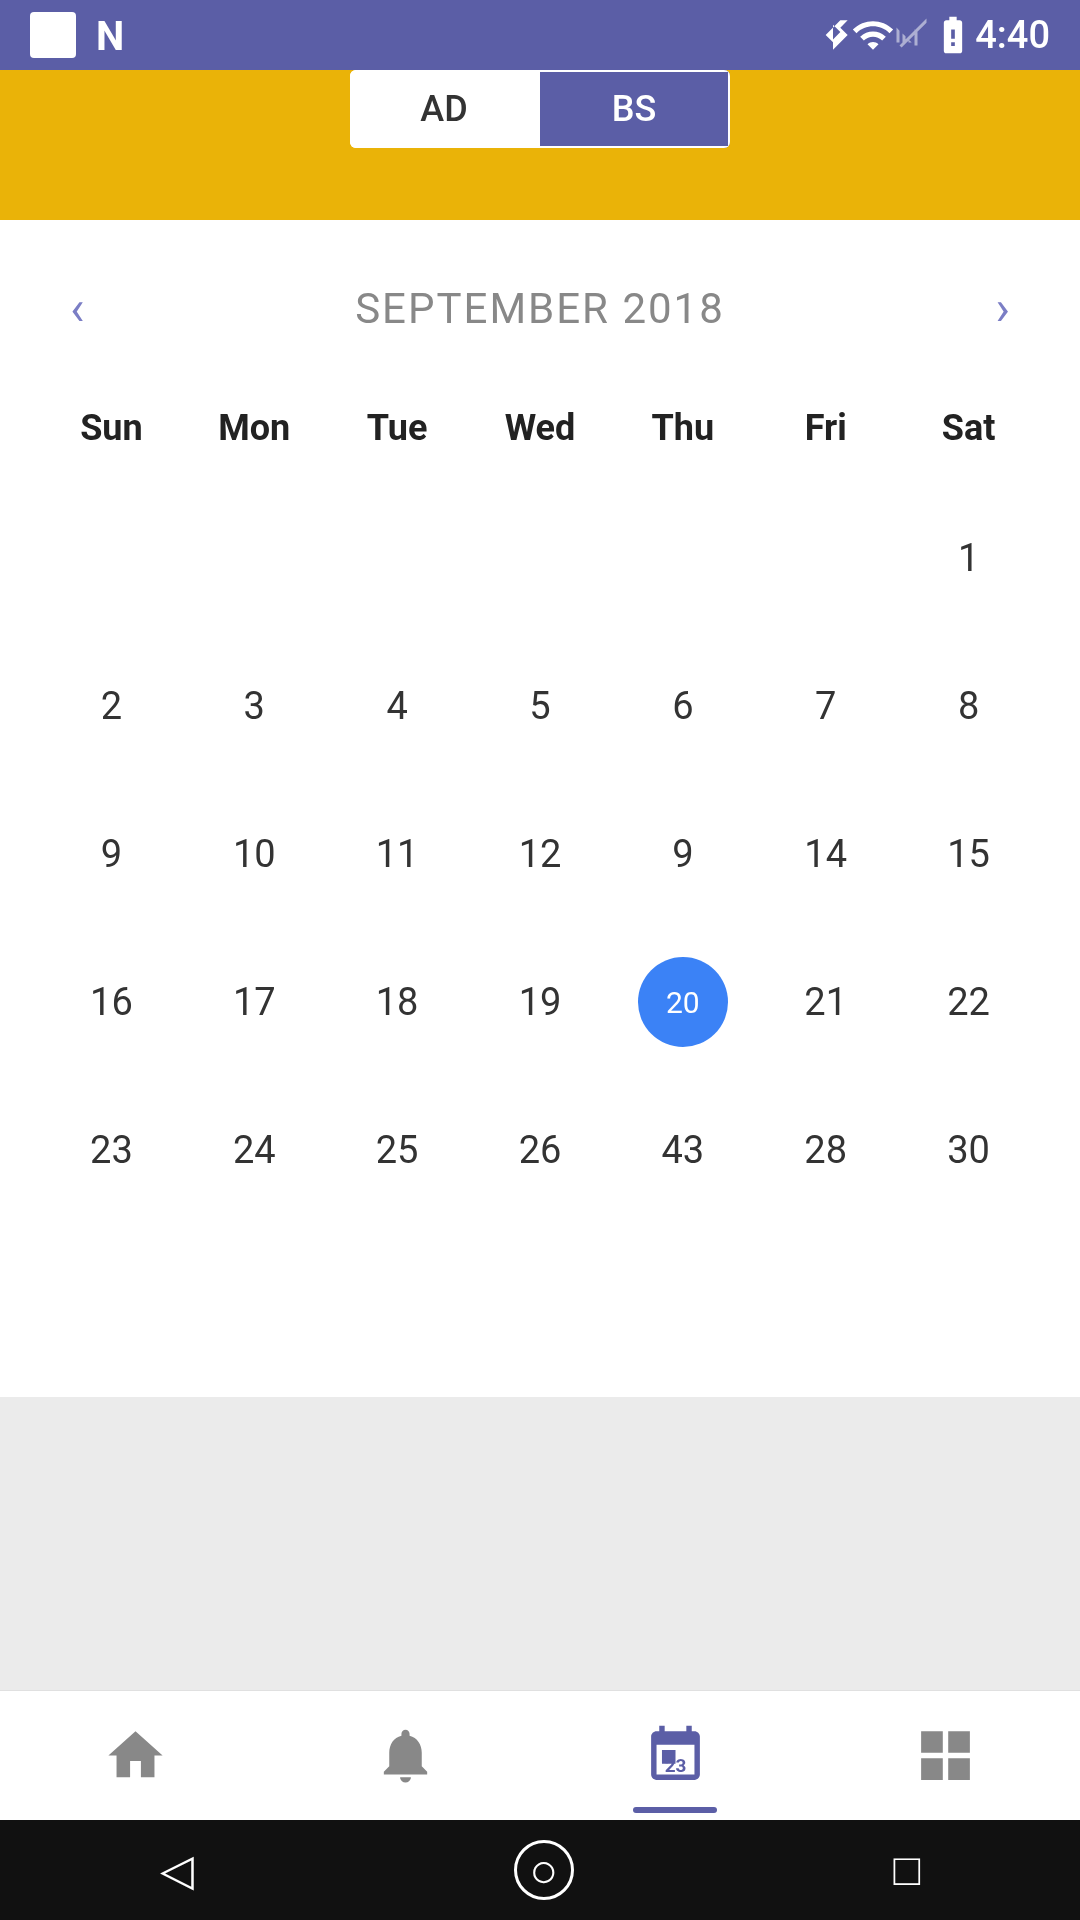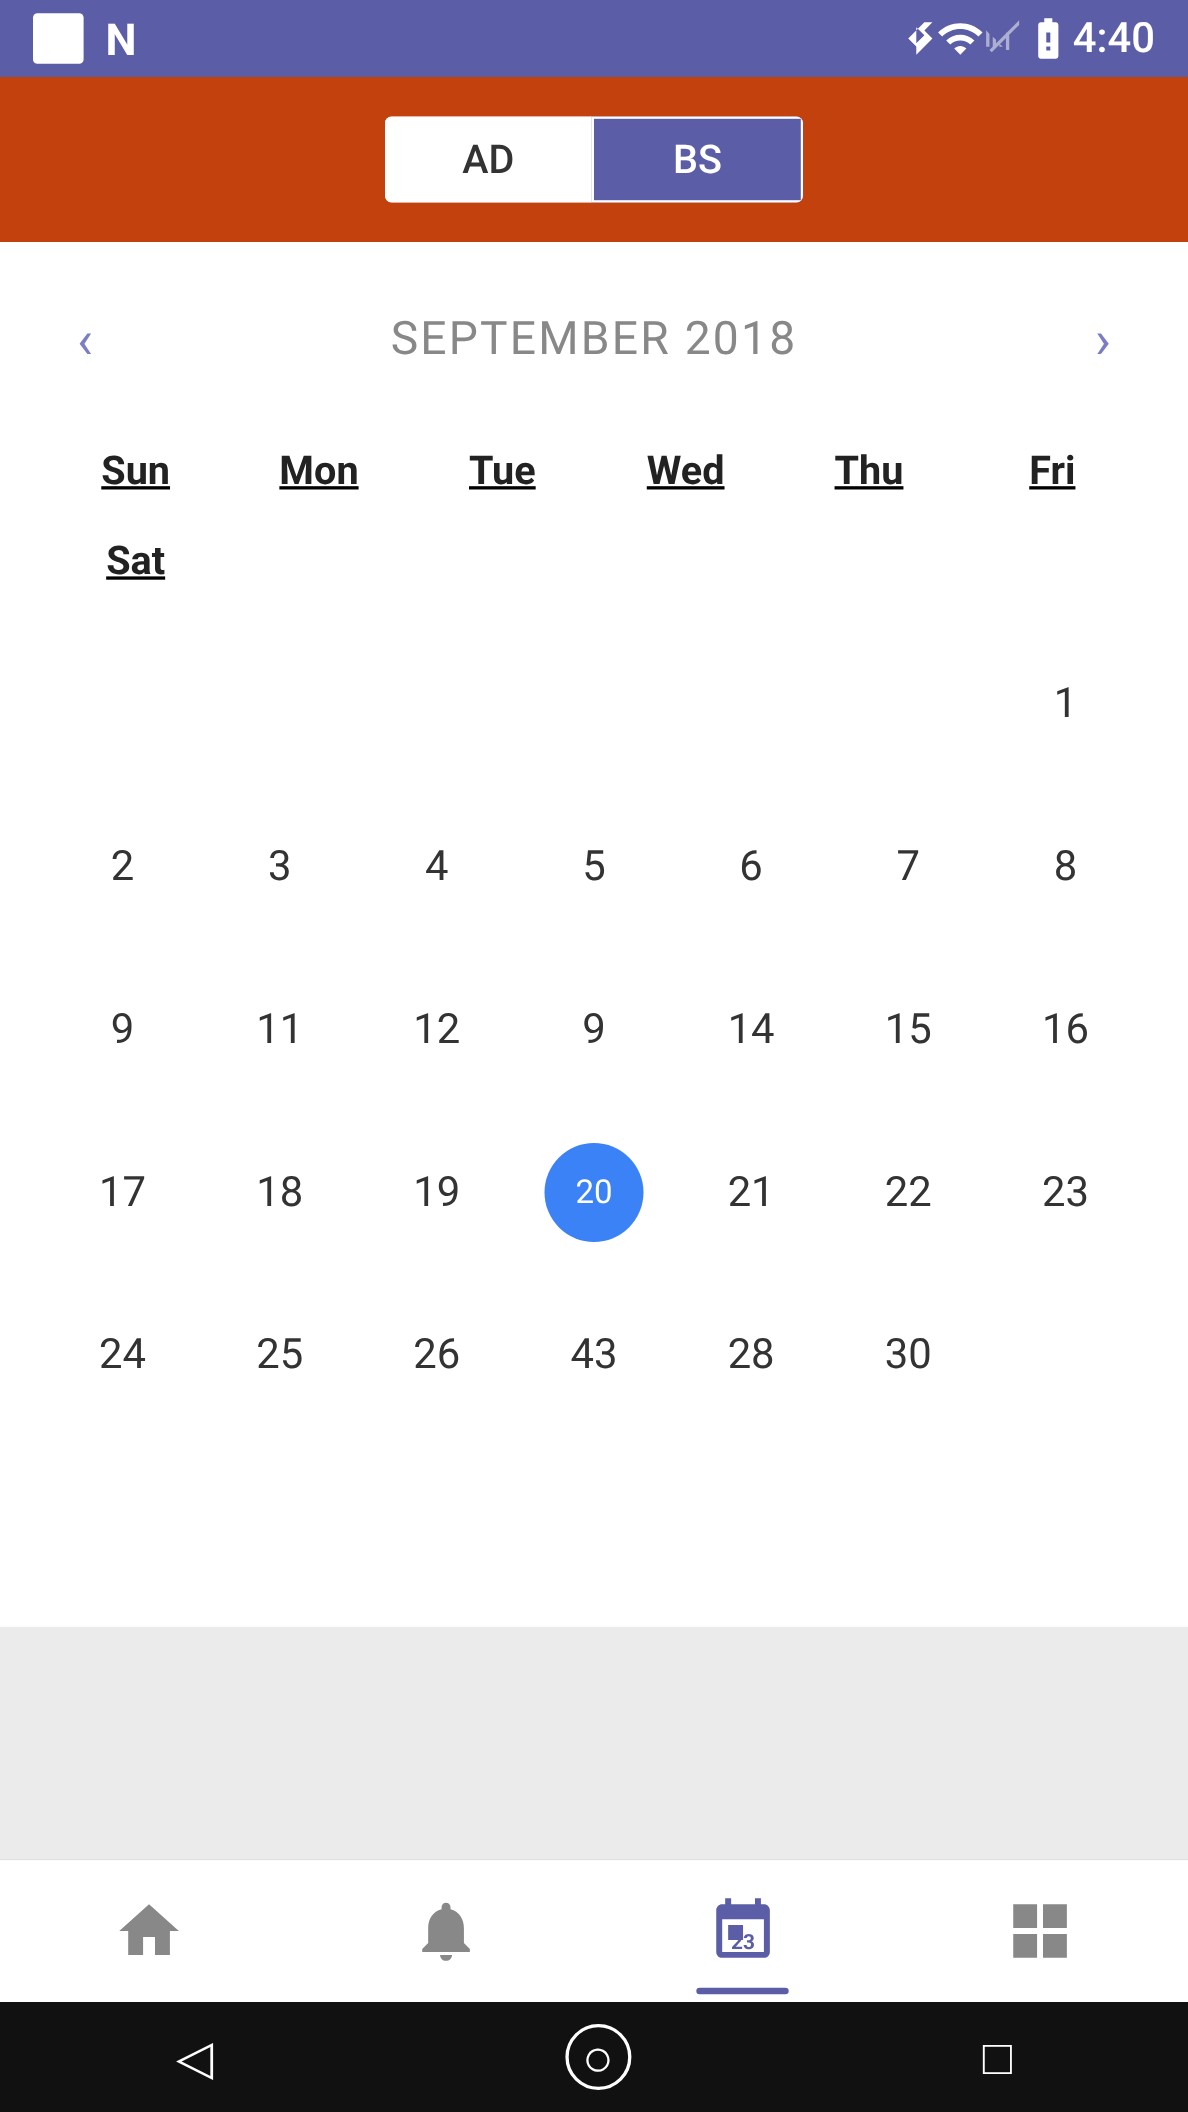--- a/index.html
+++ b/index.html
@@ -51,23 +51,22 @@
       width: 46px;
       height: 46px;
       background: white;
       border-radius: 4px;
     }
 
     
     .top-header {
       width: 100%;
       height: 150px;
-      background: #c2410c;
-      display: flex;
-      align-items: center;
+      background: #eab308;
+      display: flex;
       justify-content: center;
     }
 
     .toggle-container {
       display: flex;
       background: white;
       border-radius: 6px;
       overflow: hidden;
       width: 380px;
       height: 78px;
@@ -119,23 +118,22 @@
     .month-title {
       font-size: 42px;
       font-weight: 400;
       color: #888;
       letter-spacing: 2px;
     }
 
     
     .day-headers {
       display: grid;
-      grid-template-columns: repeat(6, 1fr);
+      grid-template-columns: repeat(7, 1fr);
       margin-bottom: 20px;
-      text-decoration: underline;
     }
 
     .day-header {
       text-align: center;
       font-size: 36px;
       font-weight: 700;
       color: #222;
       padding: 20px 0;
     }
 
@@ -331,20 +329,23 @@
       <div class="calendar-cell">
         <div class="date-number">7</div>
       </div>
       <div class="calendar-cell">
         <div class="date-number">8</div>
       </div>
       <div class="calendar-cell">
         <div class="date-number">9</div>
       </div>
       <div class="calendar-cell">
+        <div class="date-number">10</div>
+      </div>
+      <div class="calendar-cell">
         <div class="date-number">11</div>
       </div>
       <div class="calendar-cell">
         <div class="date-number">12</div>
       </div>
       <div class="calendar-cell">
         <div class="date-number">9</div>
       </div>
       <div class="calendar-cell">
         <div class="date-number">14</div>

